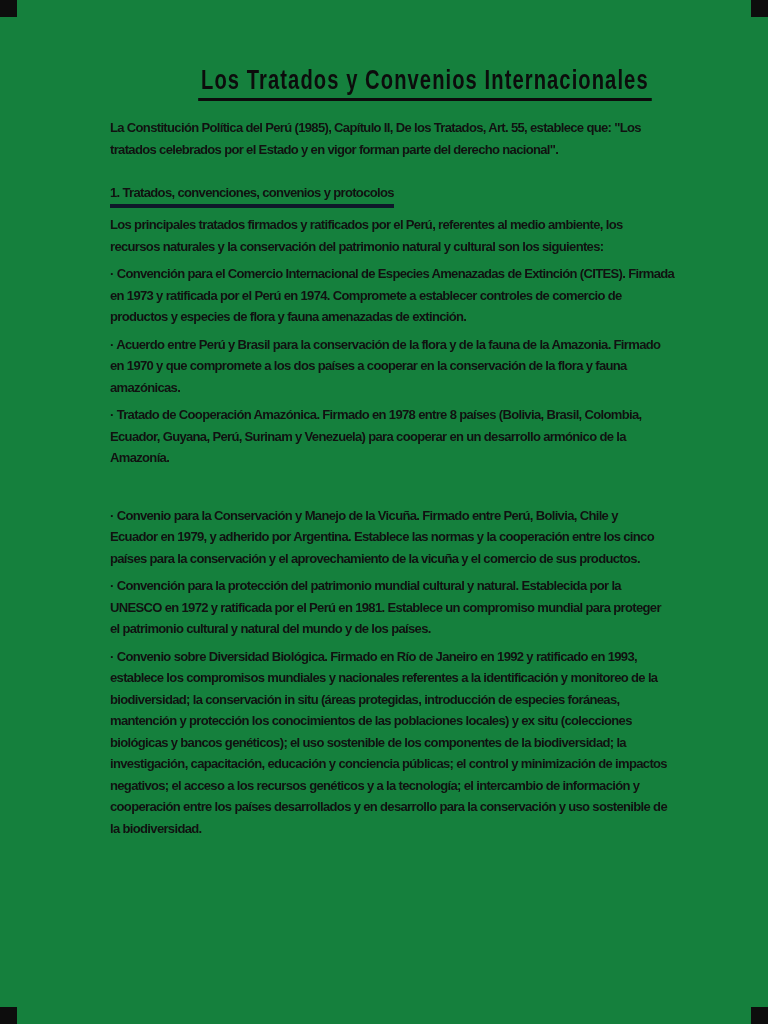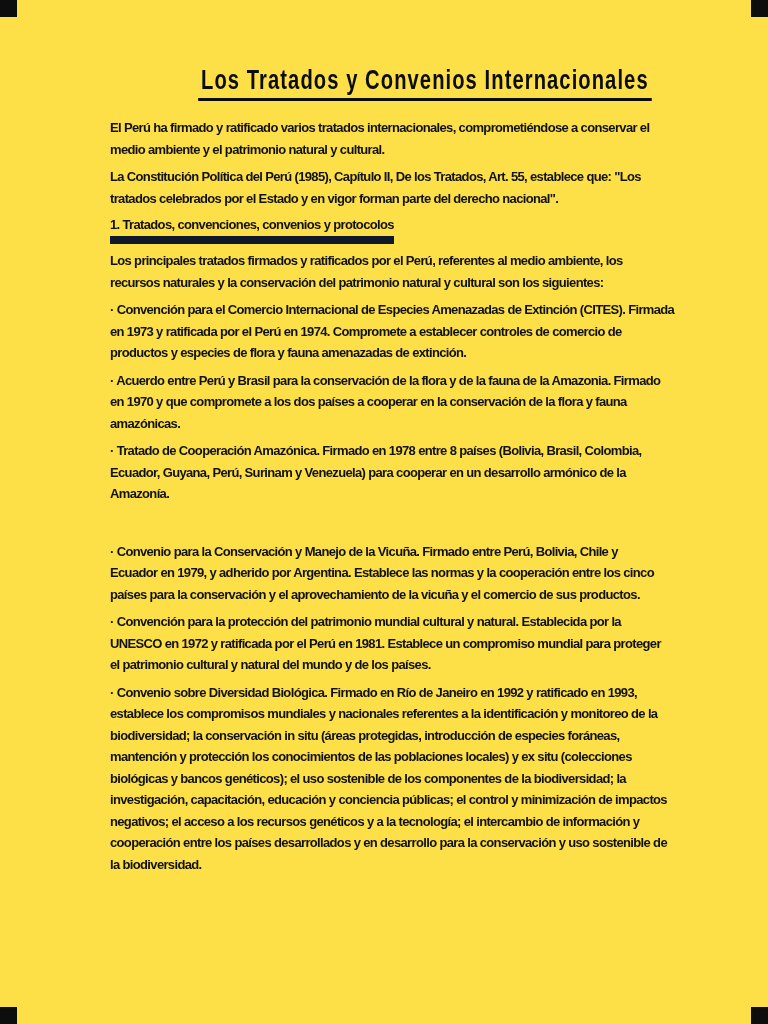--- a/index.html
+++ b/index.html
@@ -5,21 +5,21 @@
   html, body { margin: 0; padding: 0; }
   body {
     width: 768px; height: 1024px;
     background: #ffffff;
     overflow: hidden;
     position: relative;
     font-family: "Liberation Sans", sans-serif;
   }
   .page {
     position: absolute; inset: 0;
-    background: #fde047;
+    background: #15803d;
   }
   .corner {
     position: absolute;
     width: 17px; height: 17px;
     background: #0d0d0d;
   }
   .corner.tl { top: 0; left: 0; }
   .corner.tr { top: 0; right: 0; }
   .corner.bl { bottom: 0; left: 0; }
   .corner.br { bottom: 0; right: 0; }
@@ -57,44 +57,43 @@
     color: #111111;
   }
   .heading-row { margin: 0 0 6px 0; }
   .section-heading {
     display: inline-block;
     font-size: 13px;
     font-weight: bold;
     letter-spacing: -0.65px;
     line-height: 20px;
     white-space: pre;
-    border-bottom: 8px solid #0f172a;
+    border-bottom: 4px solid #0f172a;
     padding-bottom: 1px;
     color: #111111;
+    margin-top: 17px;
   }
   .gap-spacer { height: 30px; }
 </style>
 </head>
 <body>
 
 <div class="page">
 
   <div class="corner tl"></div>
   <div class="corner tr"></div>
   <div class="corner bl"></div>
   <div class="corner br"></div>
 
   <div class="content">
 
     <div class="title-row">
       <span class="doc-title">Los Tratados y Convenios Internacionales</span>
     </div>
 
-    <p class="para">El Perú ha firmado y ratificado varios tratados internacionales, comprometiéndose a conservar el
-medio ambiente y el patrimonio natural y cultural.</p>
 
     <p class="para">La Constitución Política del Perú (1985), Capítulo II, De los Tratados, Art. 55, establece que: "Los
 tratados celebrados por el Estado y en vigor forman parte del derecho nacional".</p>
 
     <div class="heading-row">
       <span class="section-heading">1. Tratados, convenciones, convenios y protocolos</span>
     </div>
 
     <p class="para">Los principales tratados firmados y ratificados por el Perú, referentes al medio ambiente, los
 recursos naturales y la conservación del patrimonio natural y cultural son los siguientes:</p>

